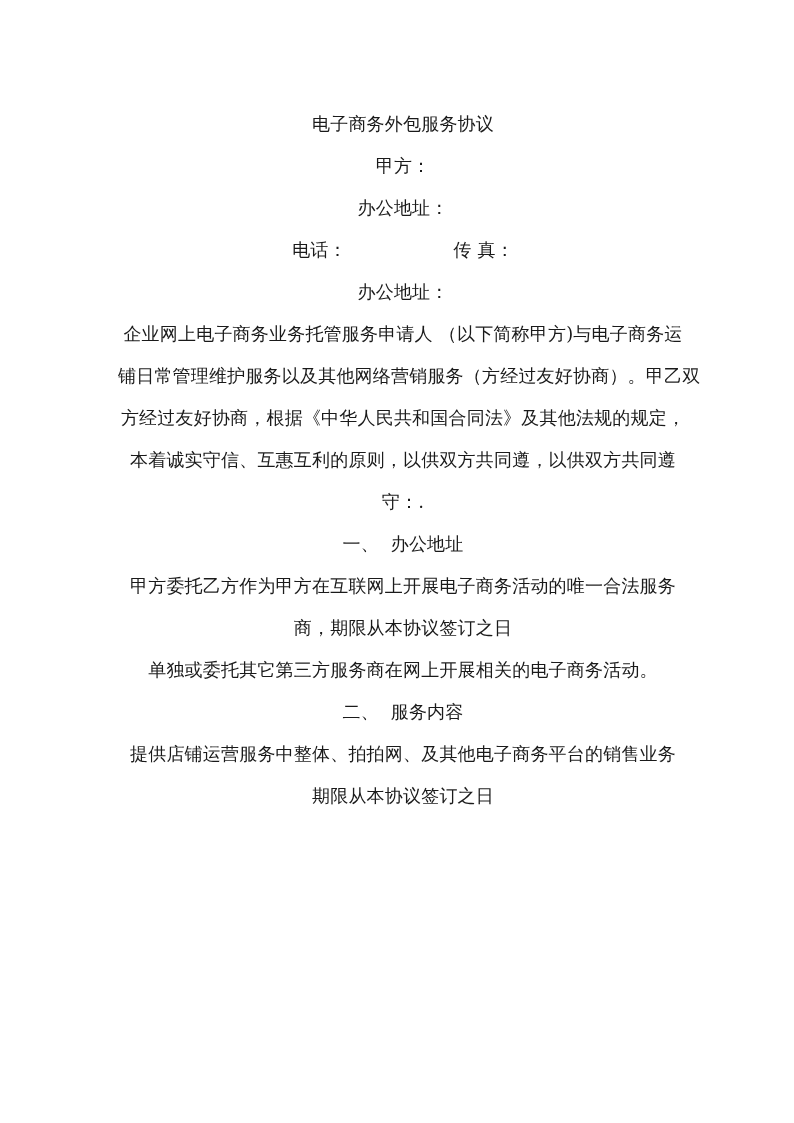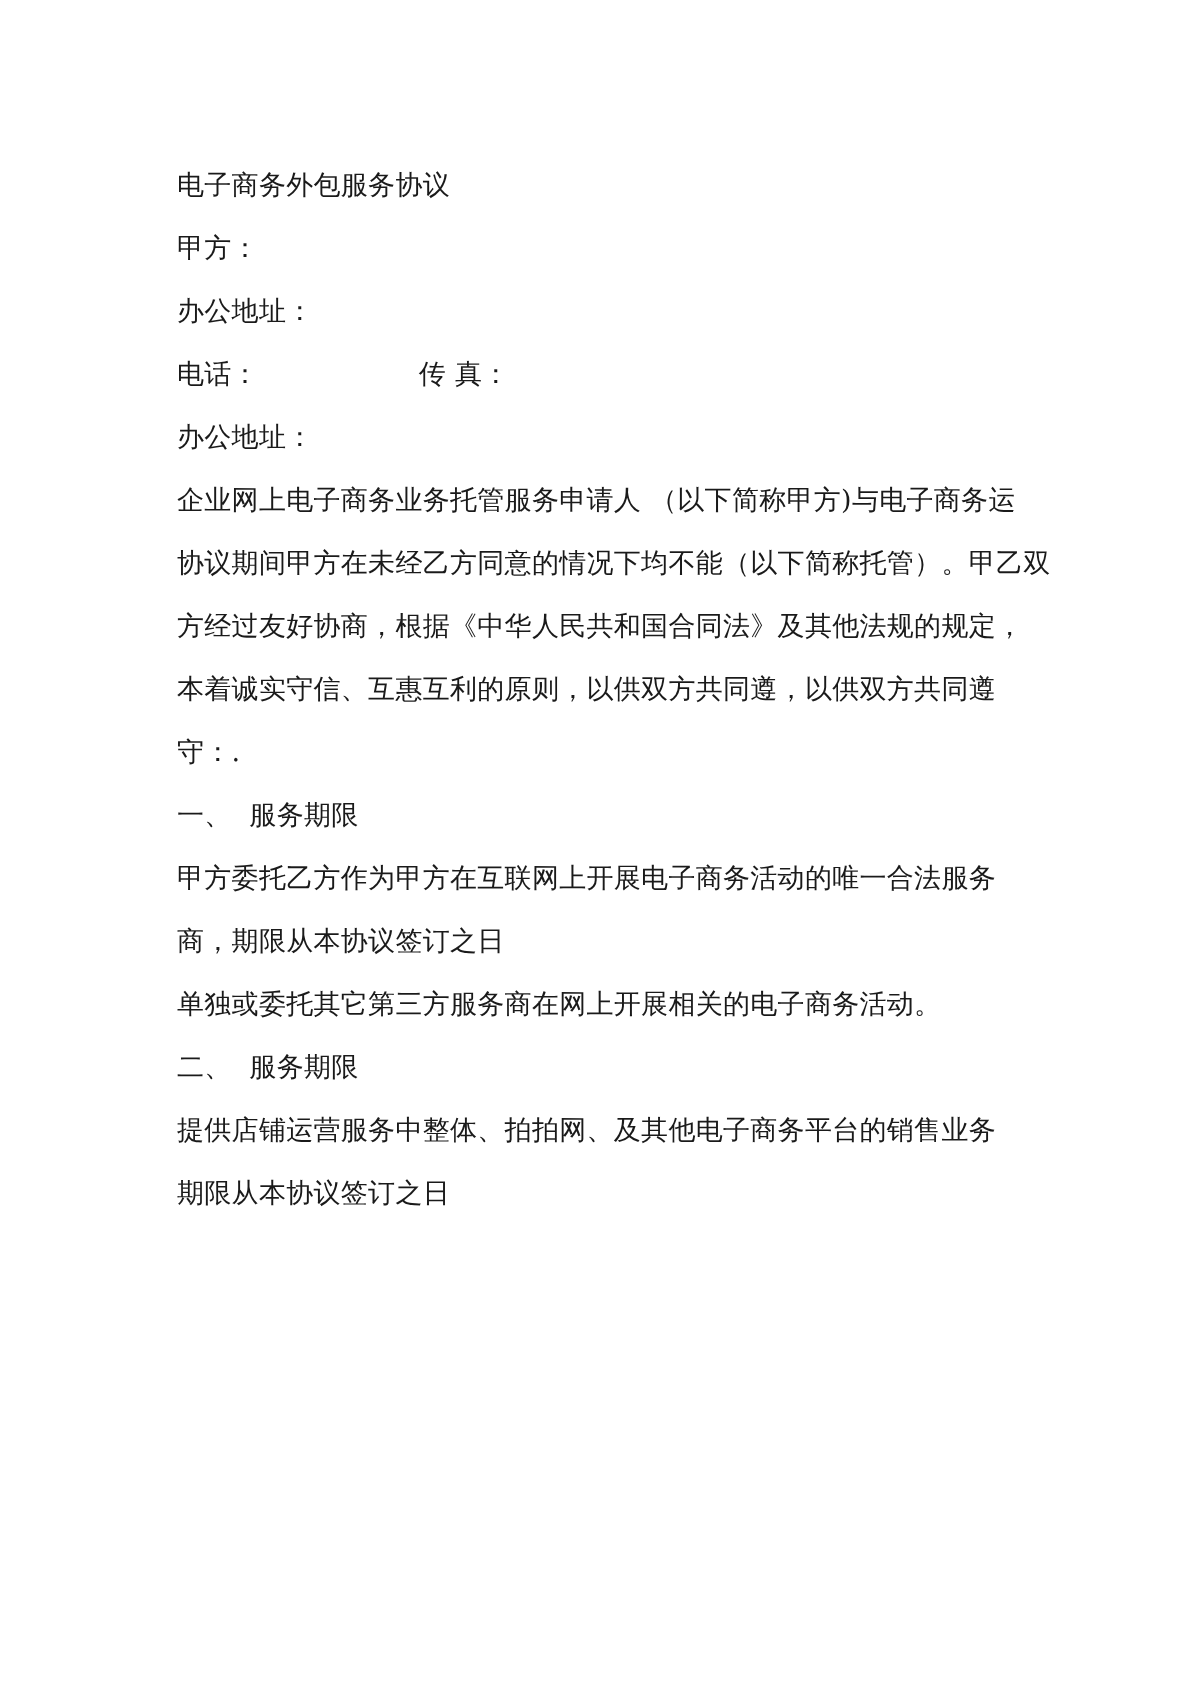--- a/index.html
+++ b/index.html
@@ -13,20 +13,21 @@
       position: relative;
       overflow: hidden;
       font-family: "DejaVu Serif", "Liberation Serif", serif;
       color: #1a1a1a;
     }
     .page {
       position: absolute;
       left: 118px;
       top: 103px;
       width: 570px;
+      text-align: center;
     }
     .line {
       font-size: 18px;
       line-height: 42px;
       height: 42px;
       white-space: pre;
       letter-spacing: 0.2px;
     }
   </style>
 </head>
@@ -34,31 +35,31 @@
 
 <div class="page">
   <div class="line">电子商务外包服务协议</div>
   <div class="line">甲方：</div>
   <div class="line">办公地址：</div>
   <div class="line">电话：                  传 真：</div>
   <div class="line">办公地址：</div>
 
   <div>
     <div class="line">企业网上电子商务业务托管服务申请人 （以下简称甲方)与电子商务运</div>
-    <div class="line">协议期间甲方在未经乙方同意的情况下均不能（以下简称托管）。甲乙双</div>
+    <div class="line">铺日常管理维护服务以及其他网络营销服务（方经过友好协商）。甲乙双</div>
     <div class="line">方经过友好协商，根据《中华人民共和国合同法》及其他法规的规定，</div>
     <div class="line">本着诚实守信、互惠互利的原则，以供双方共同遵，以供双方共同遵</div>
     <div class="line">守：.</div>
   </div>
 
   <div>
-    <div class="line">一、  服务期限</div>
+    <div class="line">一、  办公地址</div>
     <div class="line">甲方委托乙方作为甲方在互联网上开展电子商务活动的唯一合法服务</div>
     <div class="line">商，期限从本协议签订之日</div>
     <div class="line">单独或委托其它第三方服务商在网上开展相关的电子商务活动。</div>
   </div>
 
   <div>
-    <div class="line">二、  服务期限</div>
+    <div class="line">二、  服务内容</div>
     <div class="line">提供店铺运营服务中整体、拍拍网、及其他电子商务平台的销售业务</div>
     <div class="line">期限从本协议签订之日</div>
   </div>
 </div>
 
 </body></html>

